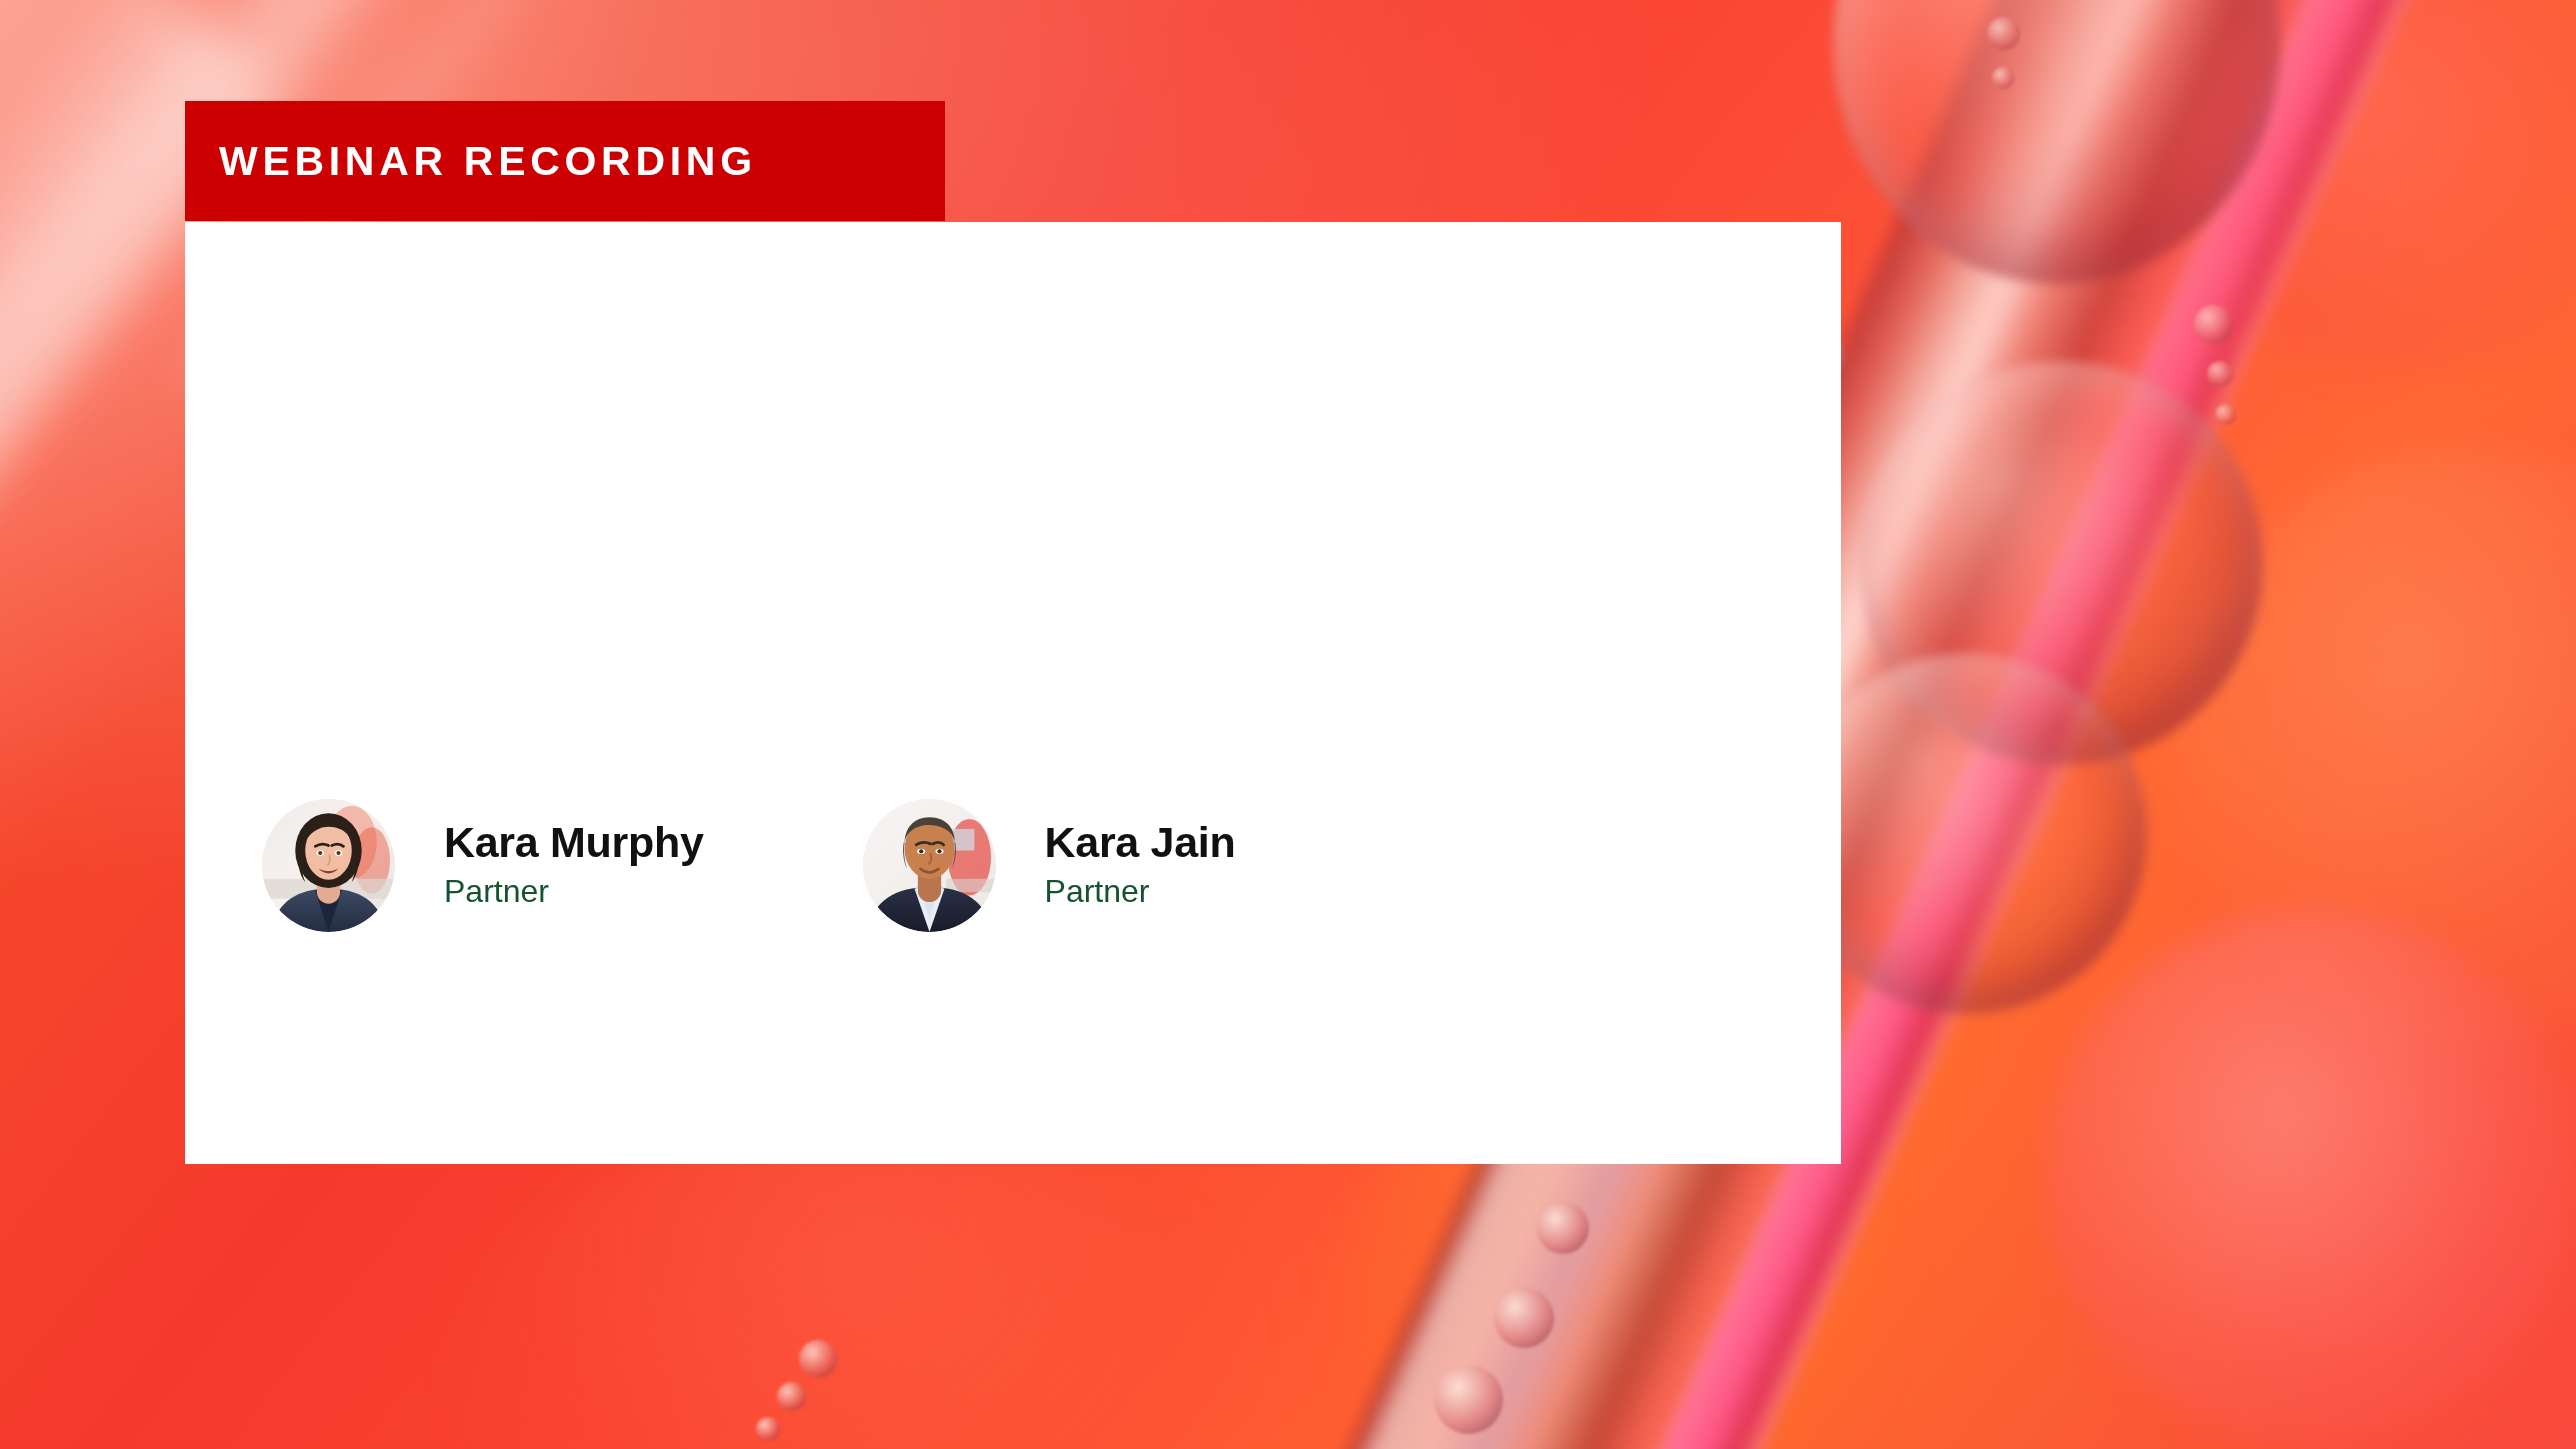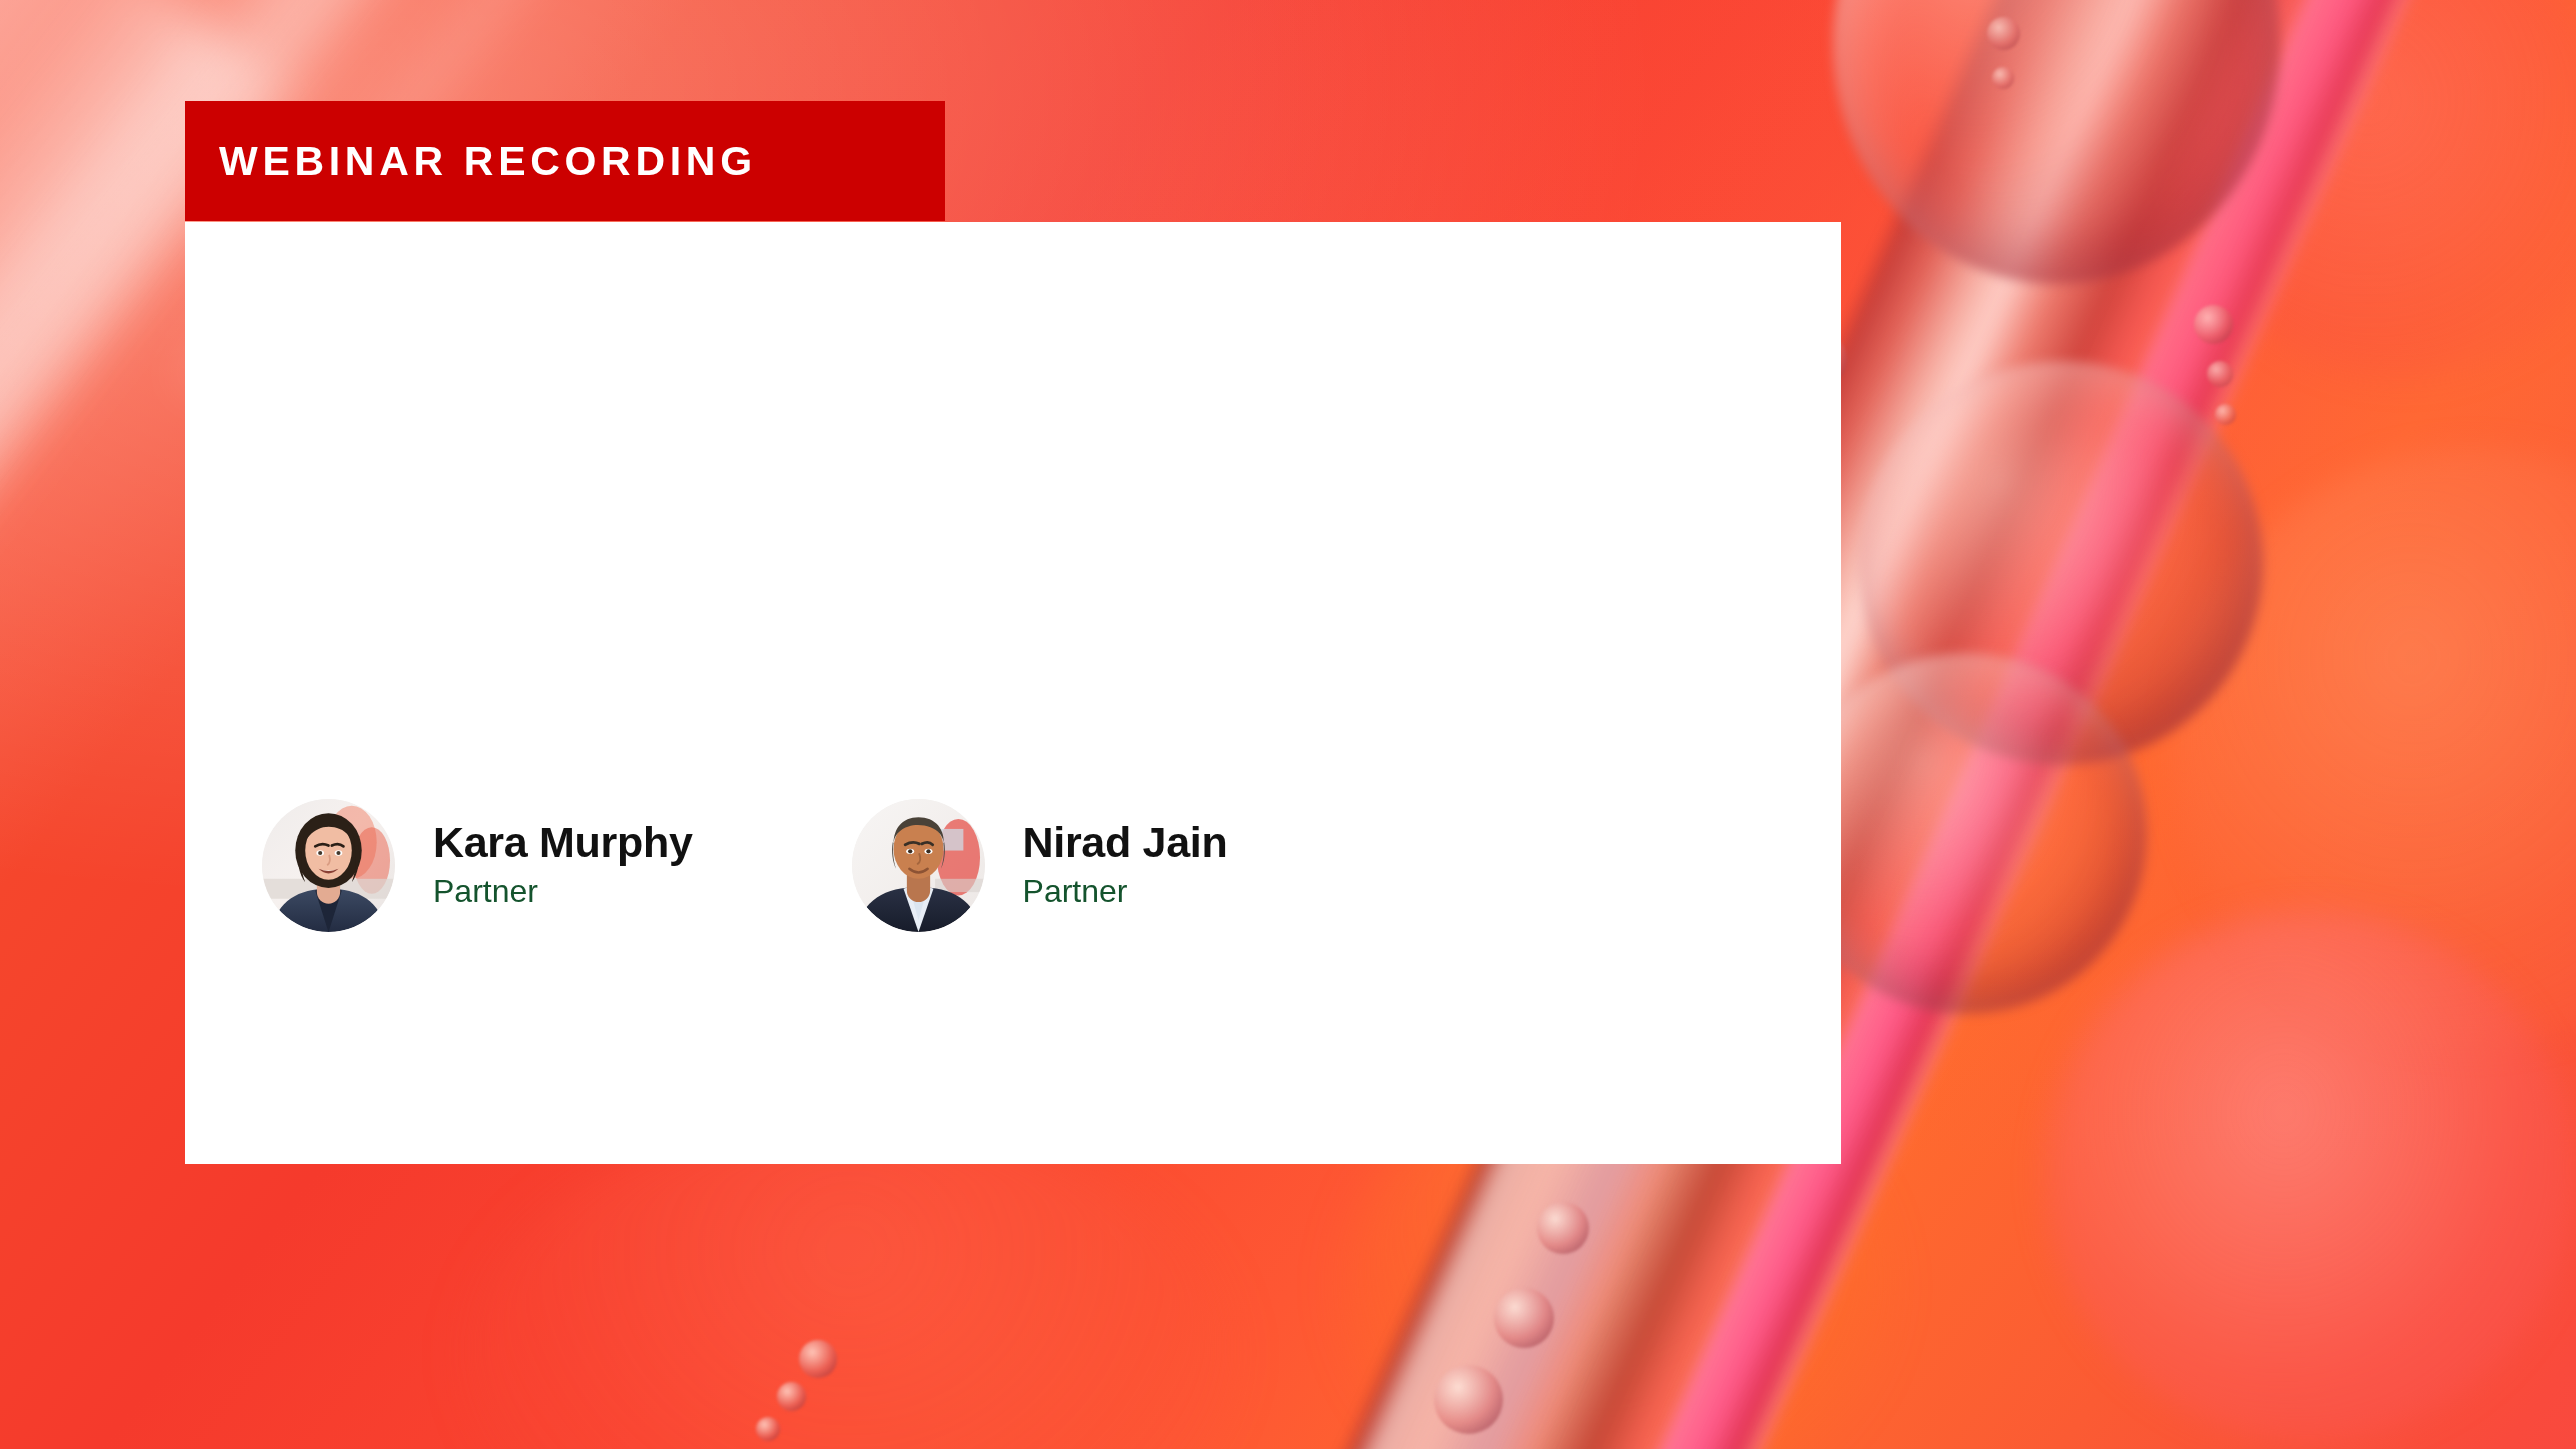--- a/index.html
+++ b/index.html
@@ -224,21 +224,21 @@
     position: absolute;
     left: 77px;
     top: 577px;
     display: flex;
     align-items: center;
     gap: 159px;
   }
   .speaker {
     display: flex;
     align-items: center;
-    gap: 38px;
+    gap: 49px;
   }
   .avatar {
     width: 133px;
     height: 133px;
     border-radius: 50%;
     overflow: hidden;
     flex: 0 0 auto;
     position: relative;
     background: #f3f1ef;
   }
@@ -411,21 +411,21 @@
               <circle cx="70" cy="63" r="2.6" fill="#3a2d22"></circle>
               <circle cx="92" cy="63" r="2.6" fill="#3a2d22"></circle>
 
               <path d="M81 66 q3 9 -2 12" stroke="#a4653d" stroke-width="2.3" fill="none" stroke-linecap="round"></path>
 
               <path d="M69 84 q11 9 22 0" stroke="#8d5334" stroke-width="3" fill="none" stroke-linecap="round"></path>
             </g>
           </svg>
         </div>
         <div class="speaker-text">
-          <div class="speaker-name">Nirad Jain</div>
+          <div class="speaker-name">Kara Jain</div>
           <div class="speaker-role">Partner</div>
         </div>
       </div>
 
     </div>
   </div>
 
 </div>
 
 

